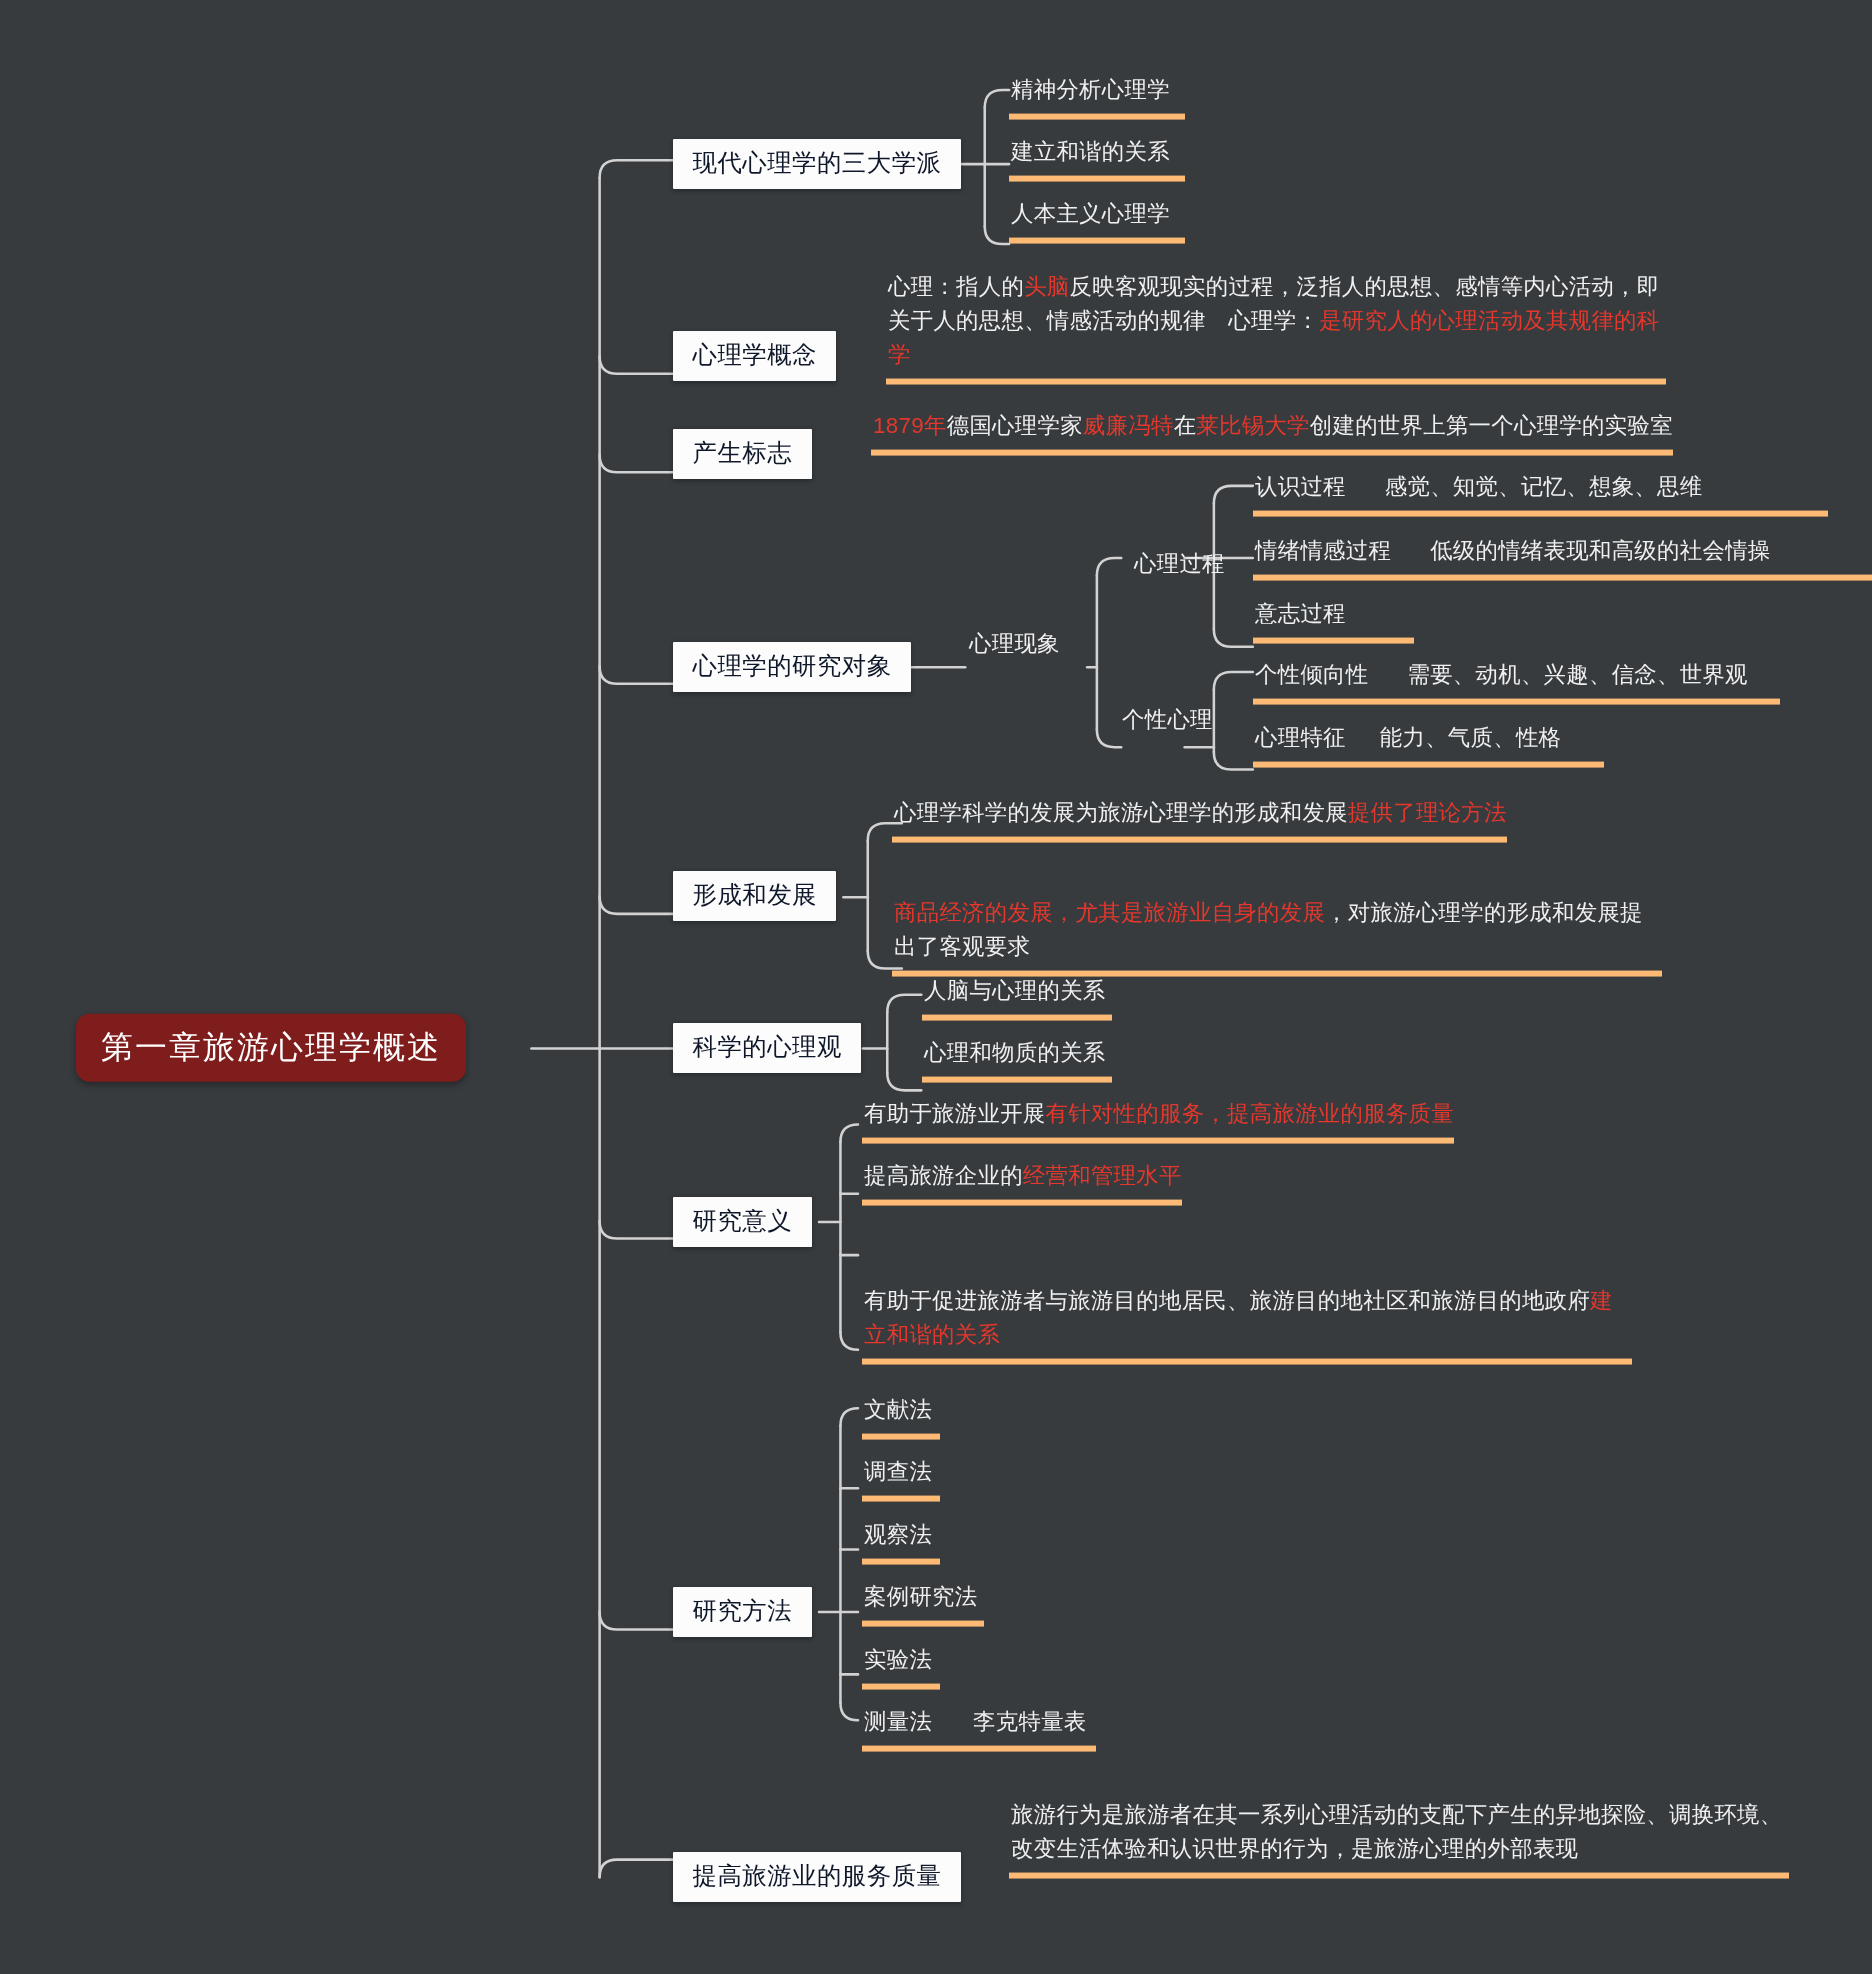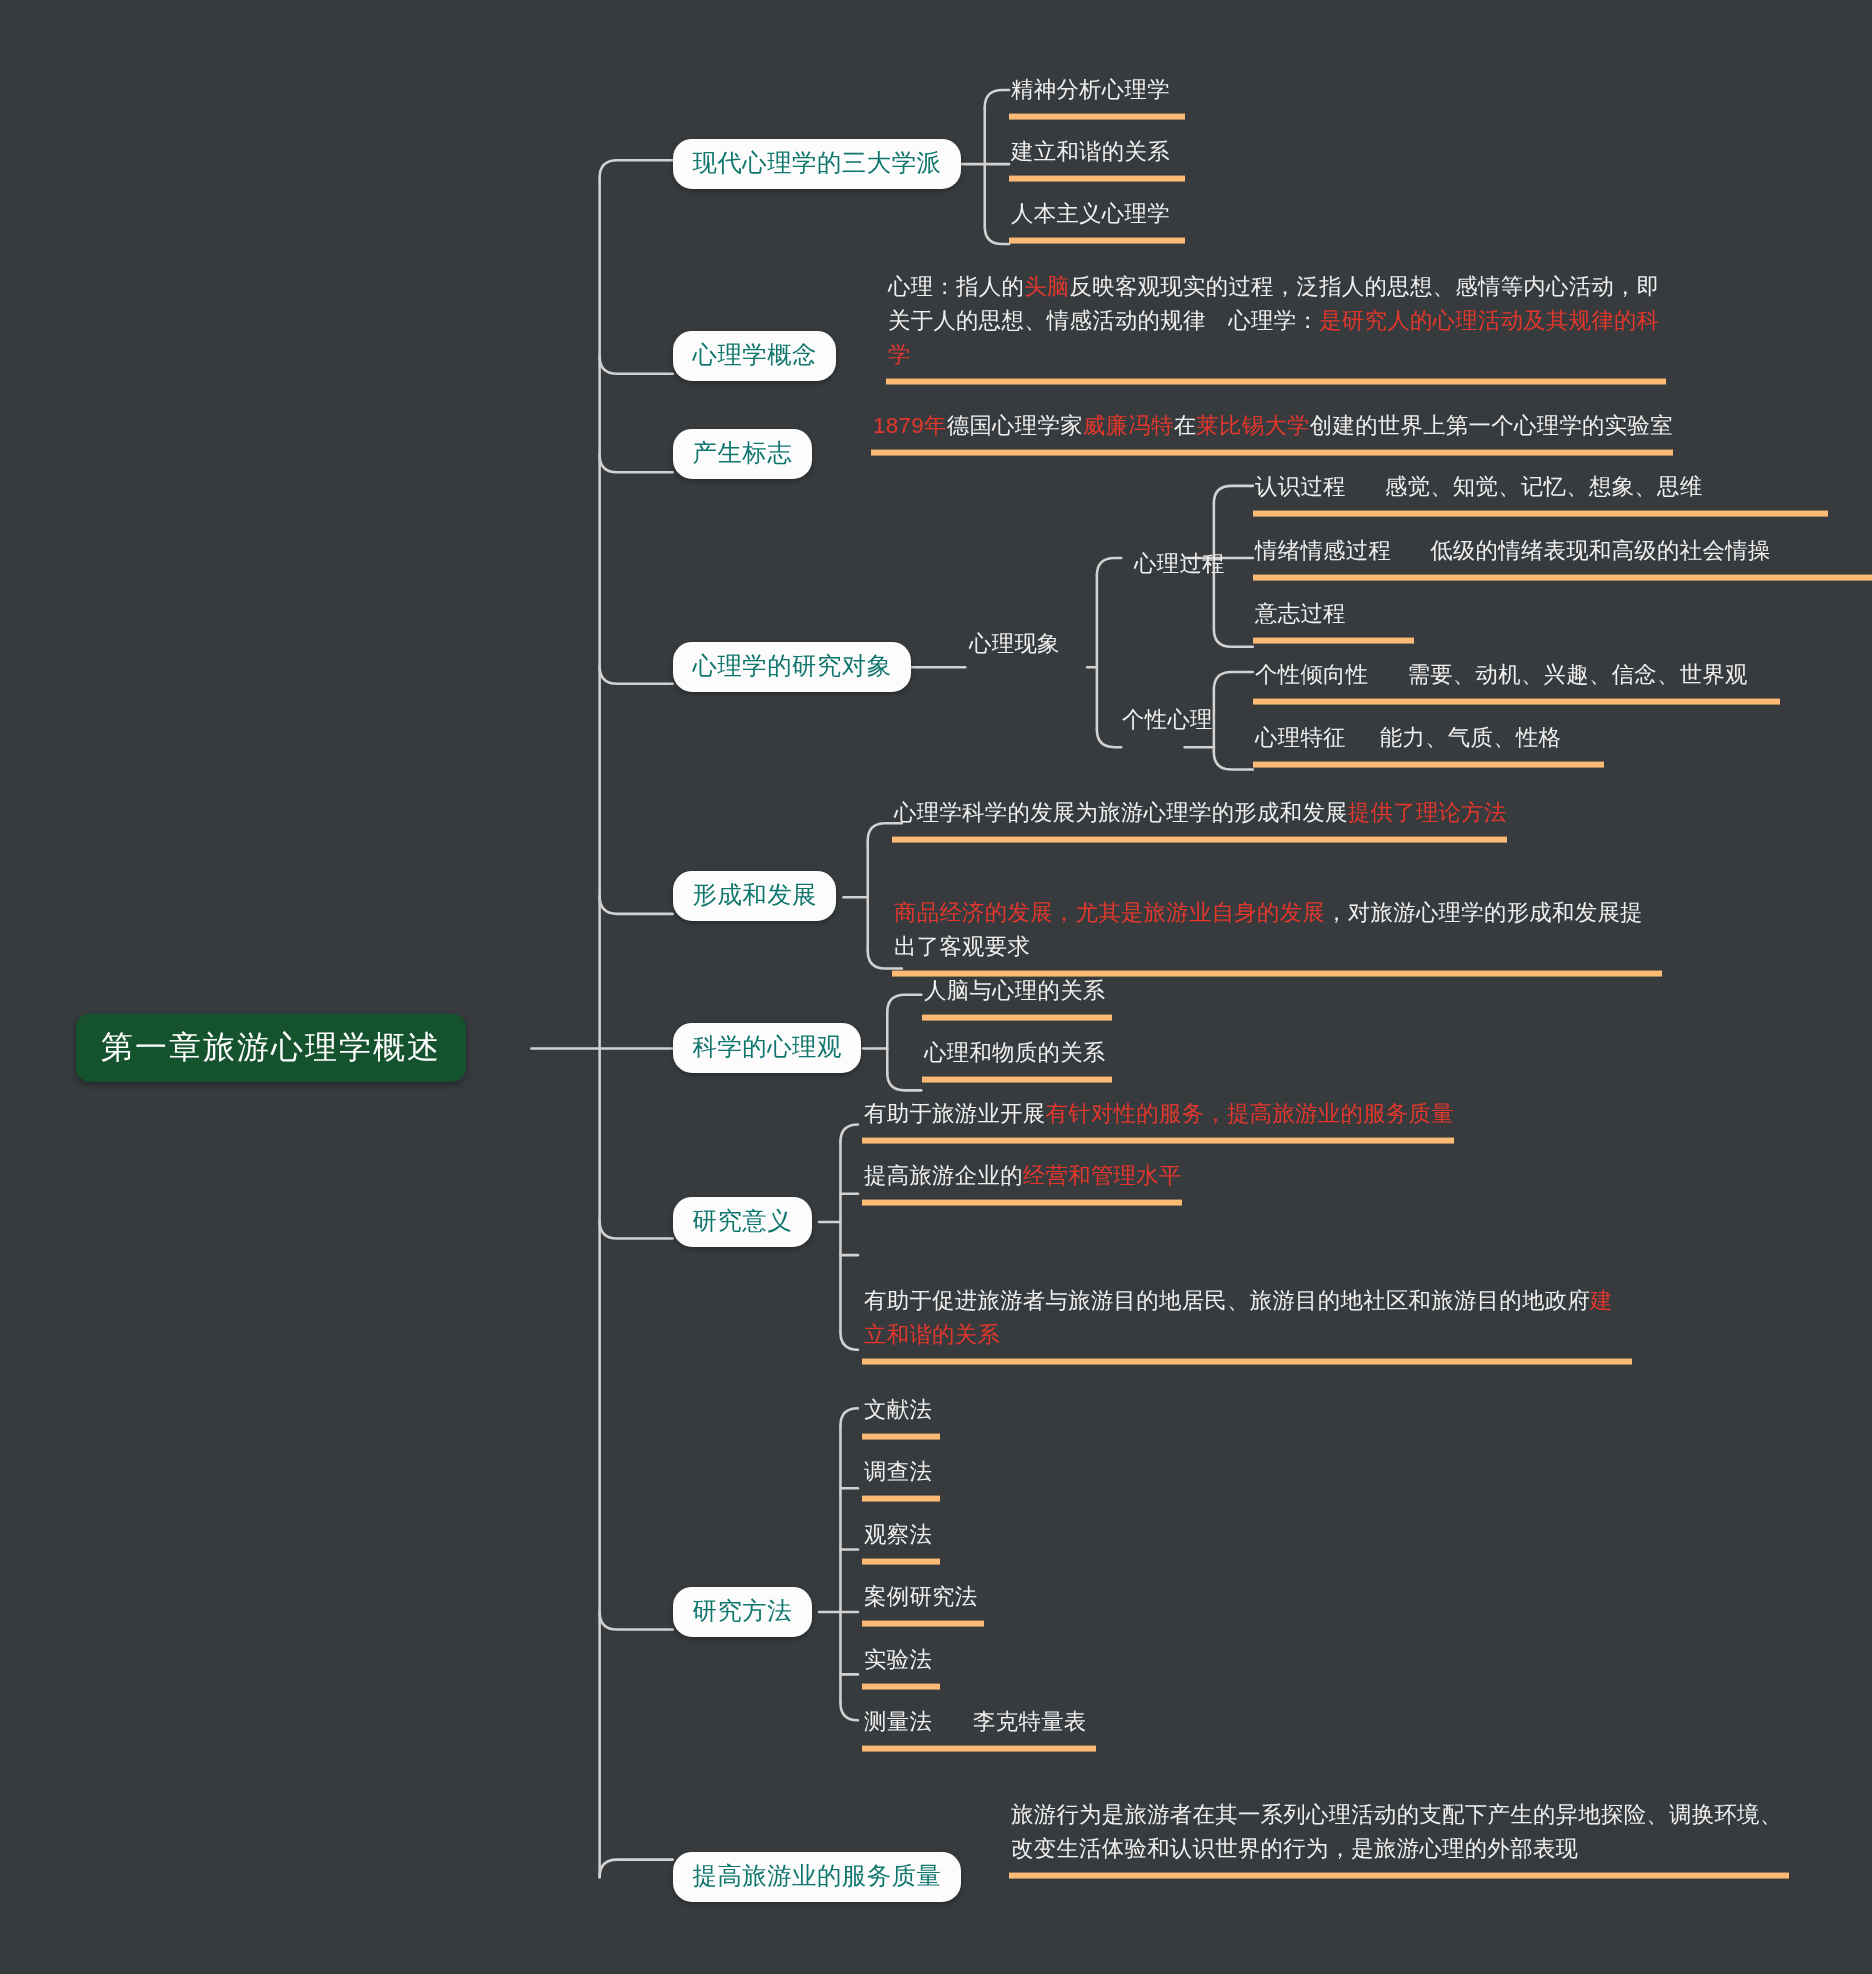--- a/index.html
+++ b/index.html
@@ -14,31 +14,31 @@
   svg#wires{position:absolute;left:0;top:0;width:1872px;height:1975px;pointer-events:none;}
   .node{
     position:absolute;
     box-sizing:border-box;
     white-space:nowrap;
     transform:translateY(-50%);
   }
   
   .pill{
     background:#fcfcfc;
-    color:#0f766e;
-    border-radius:19px;
+    color:#0f172a;
+    border-radius:1px;
     padding:10.7px 19.5px 12.7px 19.5px;
     font-size:24.4px;
     line-height:1.1;
     box-shadow:0 2px 4.9px rgba(0,0,0,.30);
     letter-spacing:0.5px;
   }
   
   .root{
-    background:#14532d;
+    background:#7f1d1d;
     color:#ffffff;
     border-radius:13.7px;
     padding:15.6px 25px 17.6px 25px;
     font-size:32px;
     line-height:1.1;
     box-shadow:0 2.9px 6.8px rgba(0,0,0,.33);
     letter-spacing:2px;
   }
   
   .plain{

